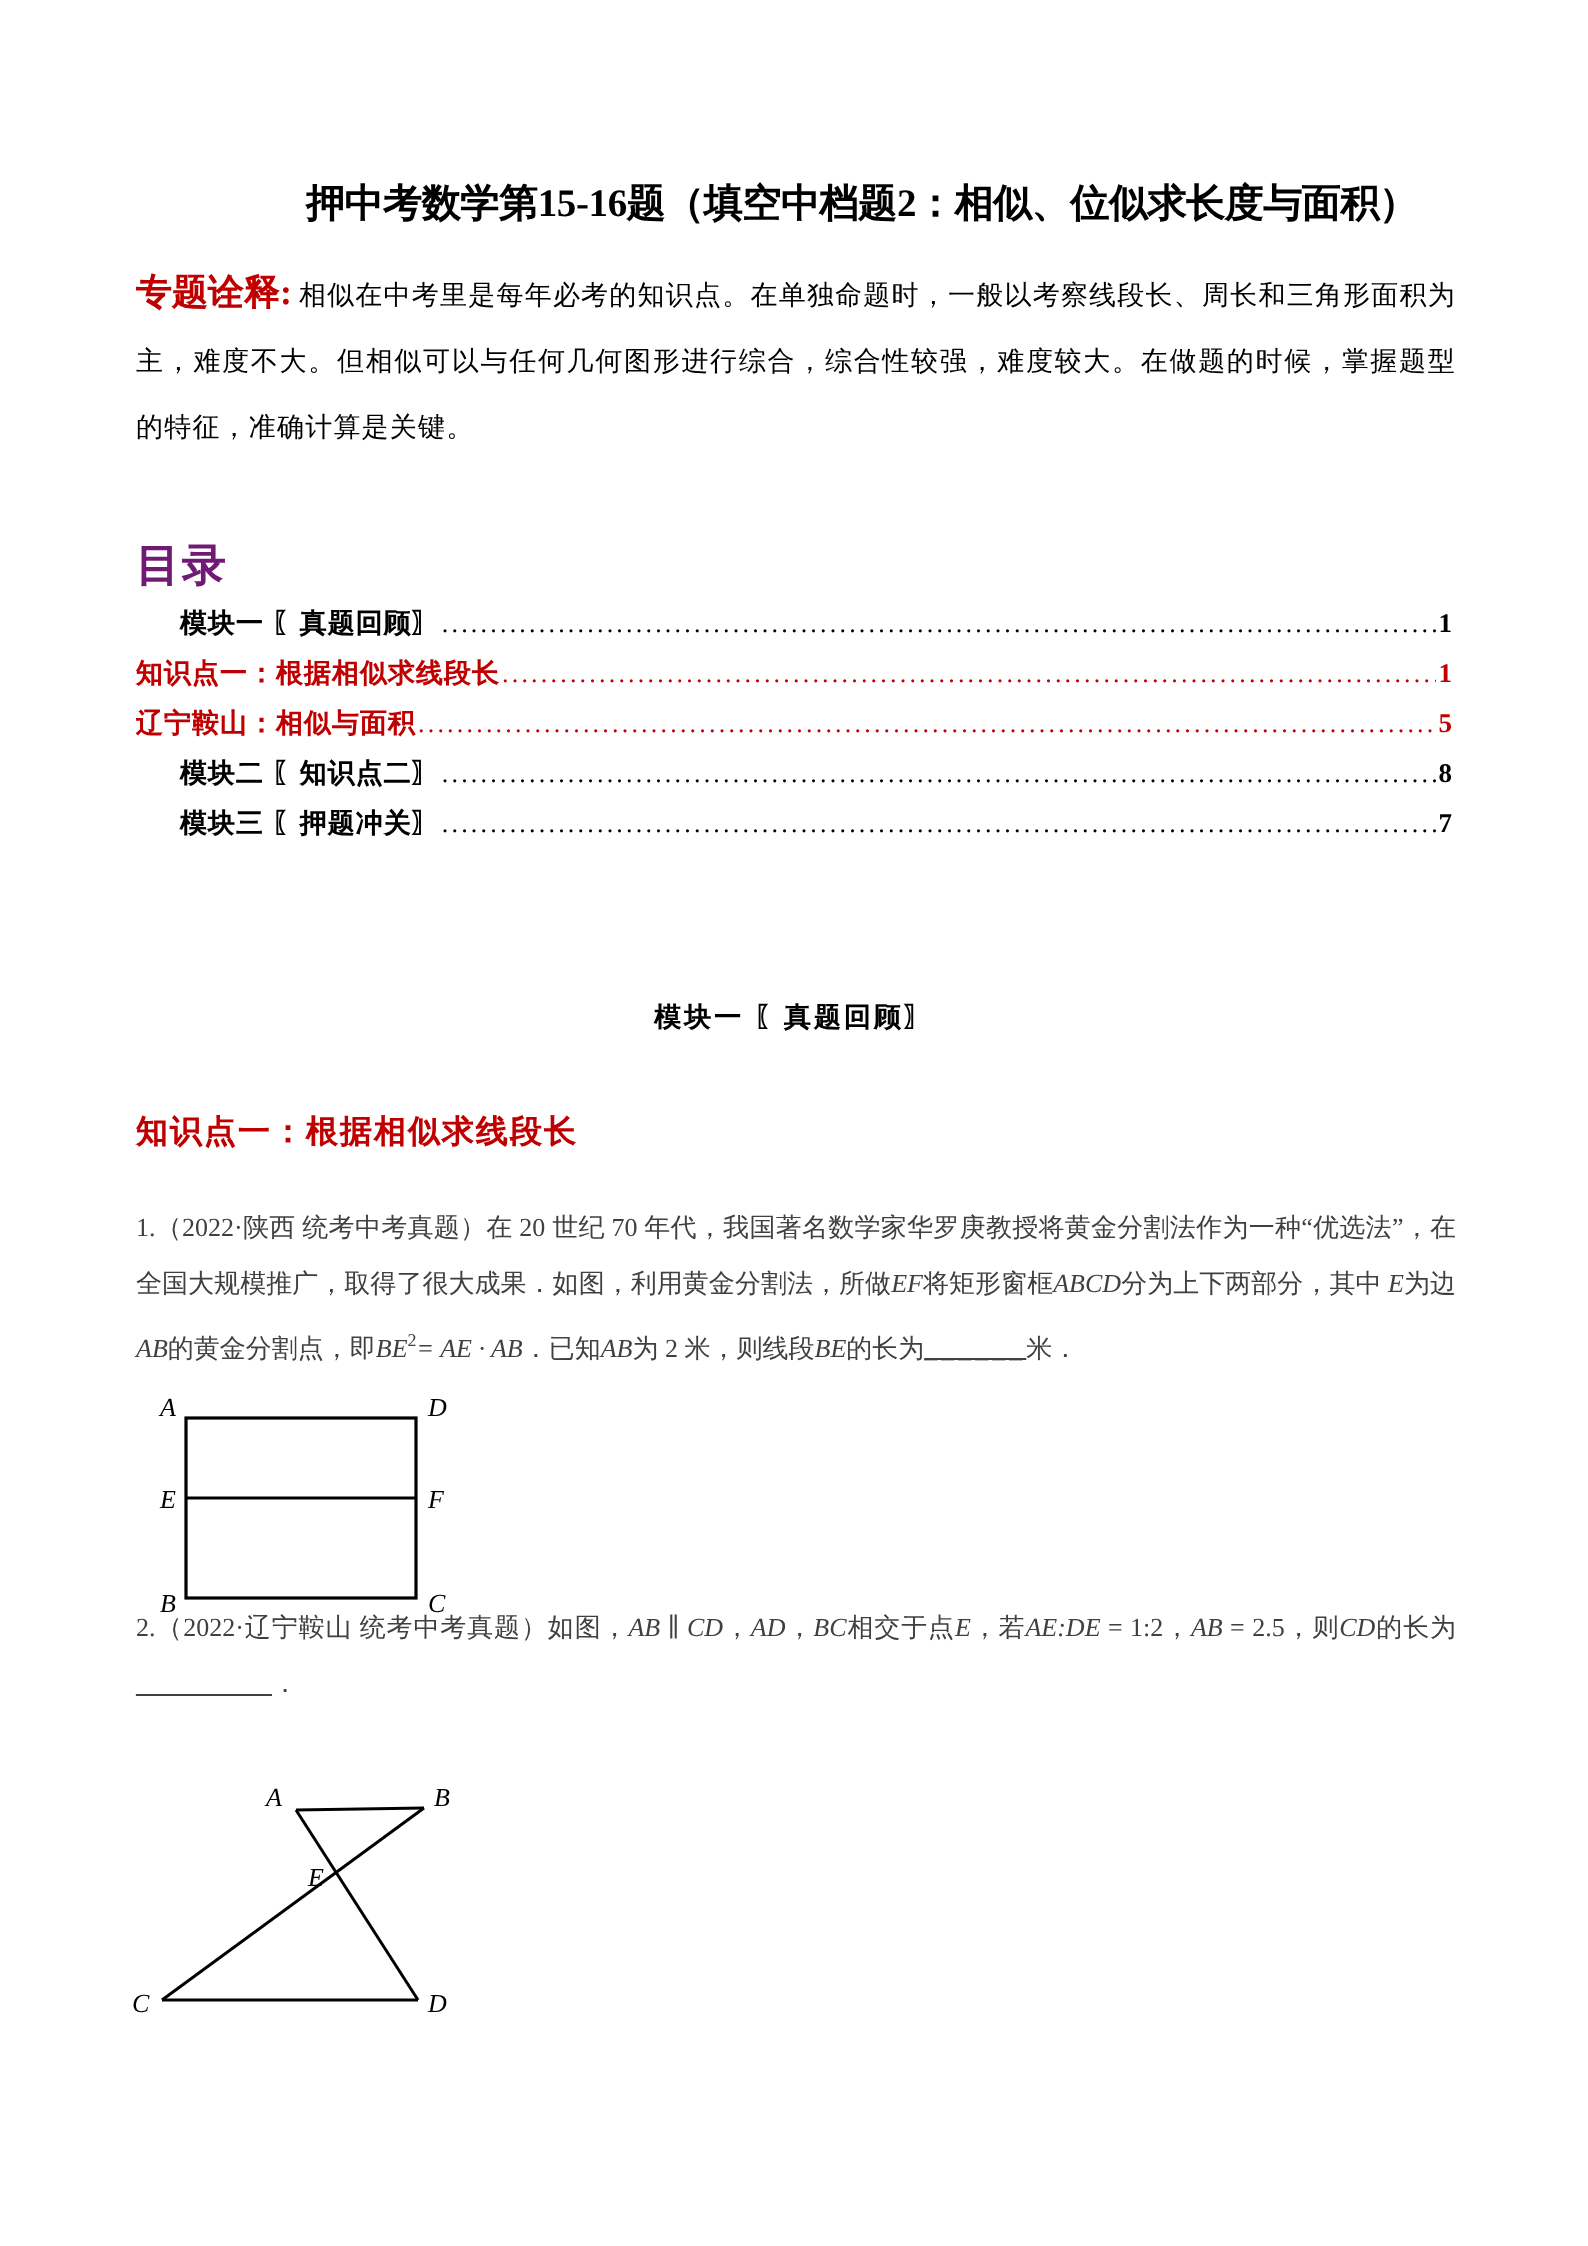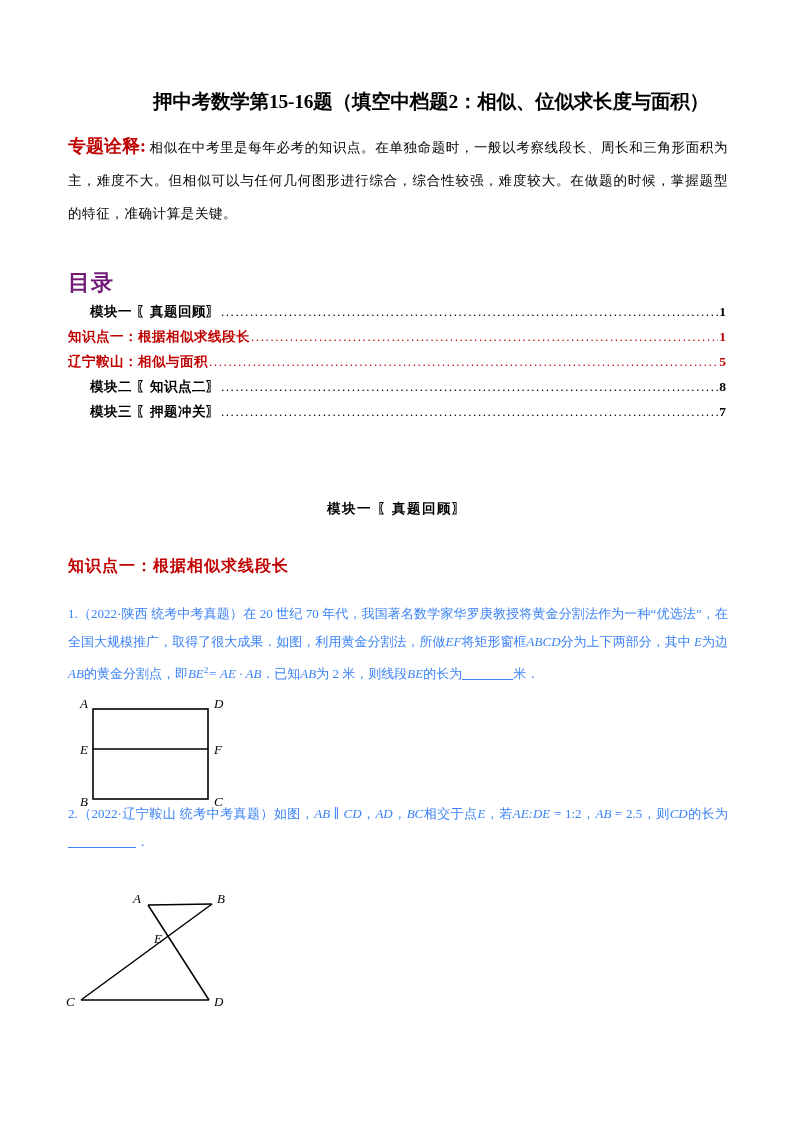--- a/index.html
+++ b/index.html
@@ -127,21 +127,21 @@
   }
 
   
   .problem {
     position: absolute;
     left: 68px;
     width: 660px;
     font-size: 13px;
     line-height: 28px;
     text-align: justify;
-    color: #3b82f6;
+    color: #404040;
   }
   #problem-1 { top: 600px; }
   #problem-2 { top: 800px; }
 
   .problem .it { font-style: italic; font-family: "Liberation Serif","DejaVu Serif",serif; }
   .problem sup { font-size: 9px; vertical-align: super; }
   .blank-ul { text-decoration: underline; letter-spacing: 2px; }
 
   
   .figure { position: absolute; }

